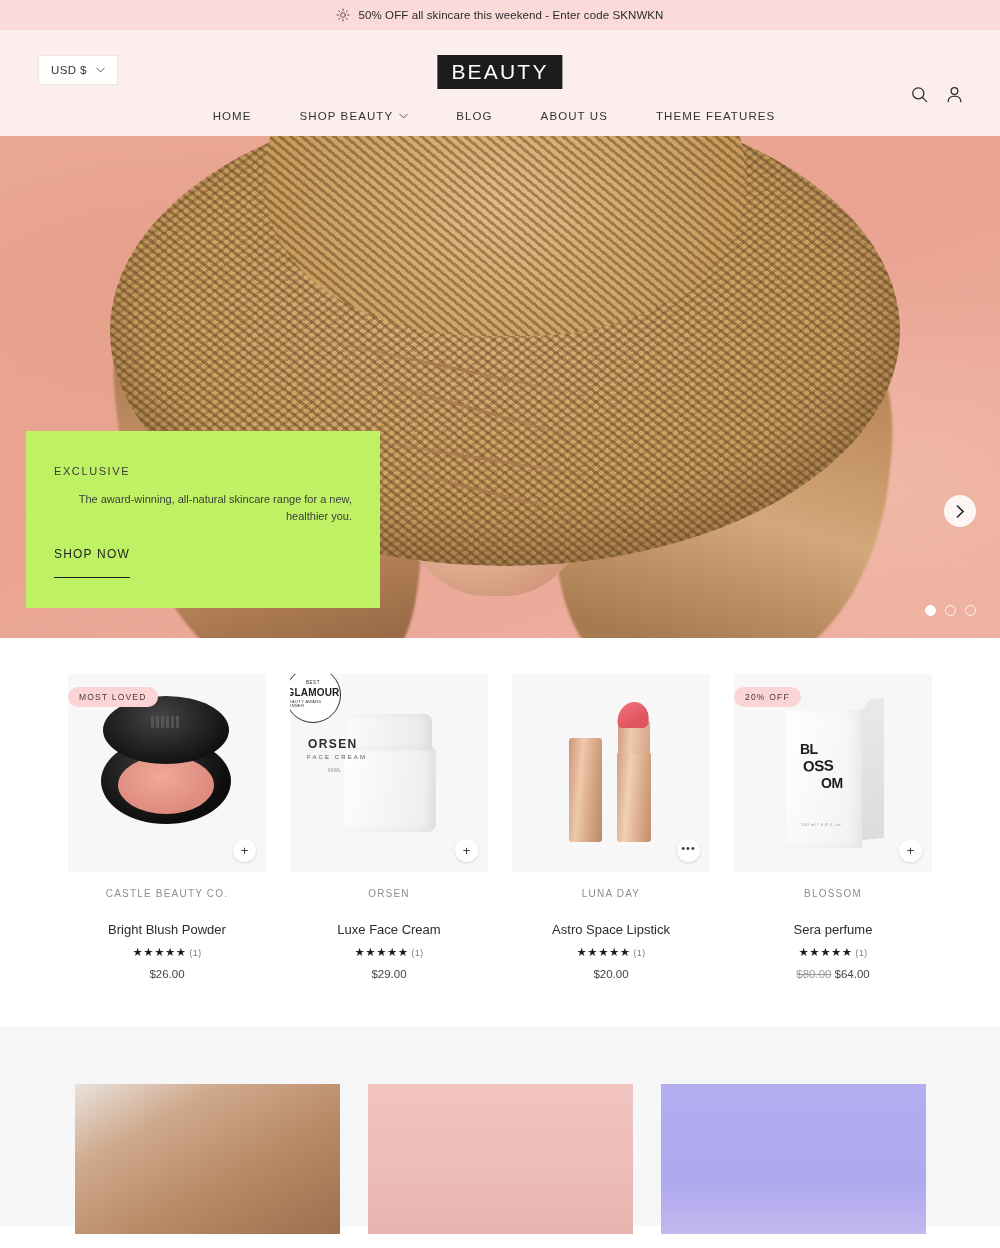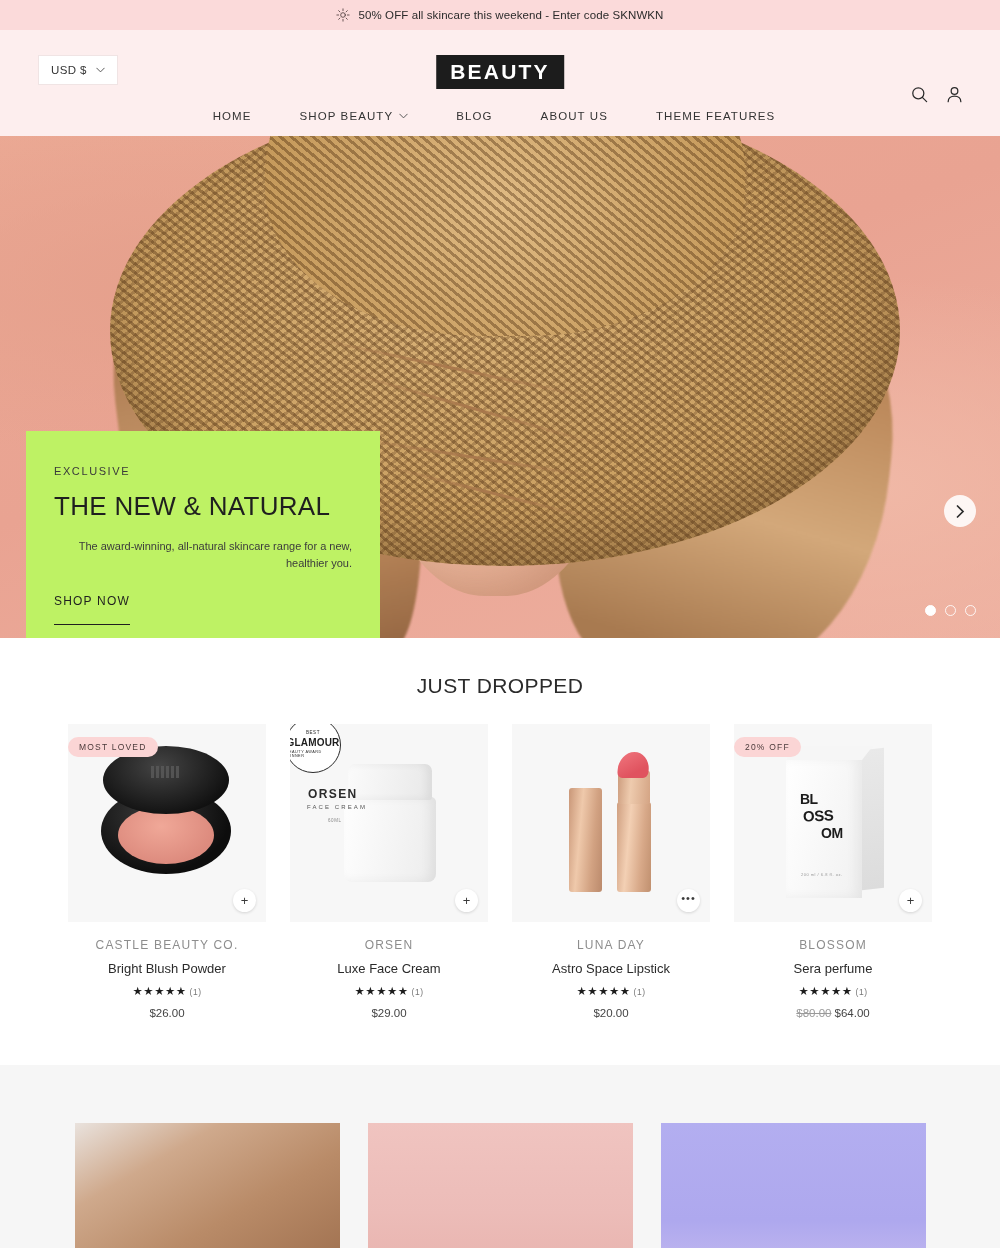--- a/index.html
+++ b/index.html
@@ -45,21 +45,21 @@
     color: #333;
   }
   .chev { width: 9px; height: 6px; display: block; }
   .logo {
     position: absolute;
     left: 50%; top: 25px;
     transform: translateX(-50%);
     background: #1c1c1c;
     color: #ffffff;
     font-size: 21px;
-    font-weight: 700;
+    font-weight: 400;
     letter-spacing: 2.2px;
     padding: 6px 14px 7px;
     line-height: 1;
     cursor: pointer;
   }
   .head-icons {
     position: absolute;
     right: 36px; top: 55px;
     display: flex; gap: 16px; align-items: center;
   }
@@ -268,21 +268,21 @@
   .box-side { position:absolute; left:76px; top:3px; width:22px; height:140px;
     background: linear-gradient(#e9e9e9,#dcdcdc); transform: skewY(-7deg); }
   .box-top { position:absolute; left:0; top:0; width:76px; height:14px;
     background:#f6f6f6; transform: skewX(-38deg); transform-origin: left bottom; }
   .bx1 { position:absolute; left:14px; top:45px; font-size:14px; font-weight:700; color:#1c1c1c; letter-spacing:-.5px; }
   .bx2 { position:absolute; left:17px; top:61px; font-size:15px; font-weight:700; color:#1c1c1c; letter-spacing:-.5px; transform: rotate(-3deg); }
   .bx3 { position:absolute; left:35px; top:79px; font-size:14px; font-weight:700; color:#1c1c1c; letter-spacing:-.5px; }
   .bx4 { position:absolute; left:15px; top:126px; font-size:4px; letter-spacing:.5px; color:#999; }
 
   .info { text-align: center; padding-top: 16px; }
-  .vendor { font-size: 12px; letter-spacing: 1.2px; color: #8d8d8d; margin-bottom: 9px; }
+  .vendor { font-size: 10px; letter-spacing: 1.2px; color: #8d8d8d; margin-bottom: 23px; }
   .pname { font-size: 13px; color: #2b2b2b; margin-bottom: 8px; }
   .rating { font-size: 11.5px; color: #1c1c1c; letter-spacing: .5px; margin-bottom: 9px; }
   .rcount { font-size: 8.5px; color: #777; margin-left: 3px; }
   .price { font-size: 11.5px; color: #444; }
   .old { text-decoration: line-through; color: #9a9a9a; margin-right: 3px; }
 
   
   .gallery { background: #f6f6f6; height: 200px; padding: 58px 0 0; }
   .gal-row { display: flex; justify-content: center; gap: 28px; }
   .gal { width: 265px; height: 150px; }
@@ -362,40 +362,38 @@
     <div class="hat-brim"></div>
     <div class="hat-crown"></div>
     <div class="strand s1"></div>
       <div class="strand s2"></div>
     <div class="strand s3"></div>
       <div class="strand s4"></div>
   </div>
 
   <div class="hero-card">
     <div class="kicker">EXCLUSIVE</div>
-    <div class="hero-title">THE NEW &amp; NATURAL</div>
     <div class="hero-text">The award-winning, all-natural skincare range for a new, healthier you.</div>
     <div class="shop-now">SHOP NOW</div>
   </div>
 
   <div class="hero-next">
     <svg width="9" height="13" viewBox="0 0 9 13" fill="none" stroke="#2b2b2b" stroke-width="1.7" stroke-linecap="round">
       <path d="M1.5 1L7 6.5L1.5 12"></path>
     </svg>
   </div>
 
   <div class="hero-dots">
     <span class="dot active"></span>
     <span class="dot"></span>
     <span class="dot"></span>
   </div>
 </div>
 
 <div class="section">
-  <div class="section-title">JUST DROPPED</div>
 
   <div class="grid">
 
     <div class="card">
       <div class="media">
         <div class="badge">MOST LOVED</div>
         <div class="compact">
           <div class="compact-base"></div>
             <div class="compact-pan"></div>
           <div class="compact-lid"></div>

